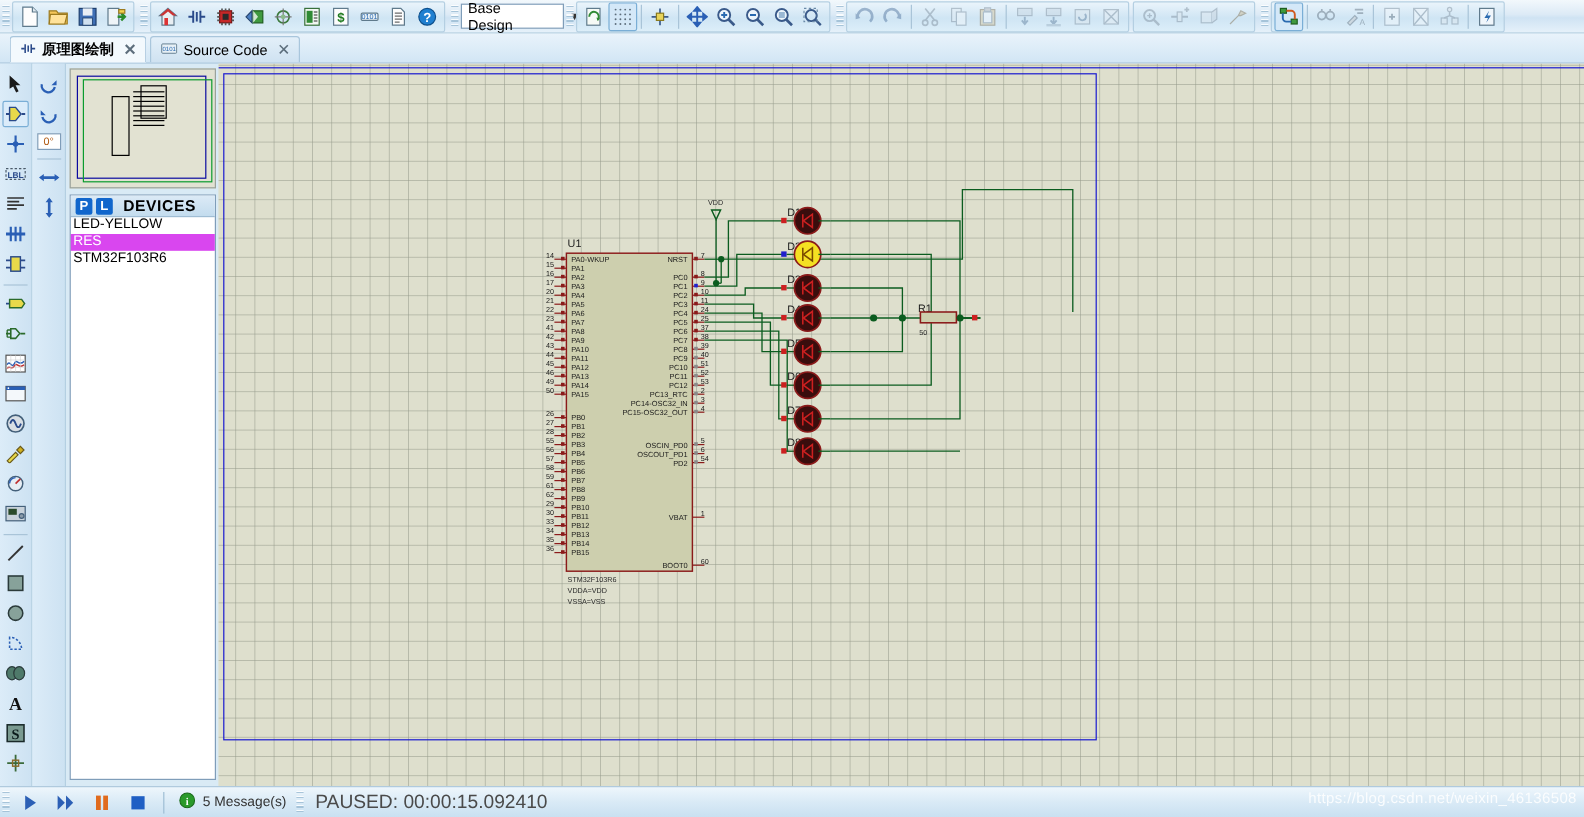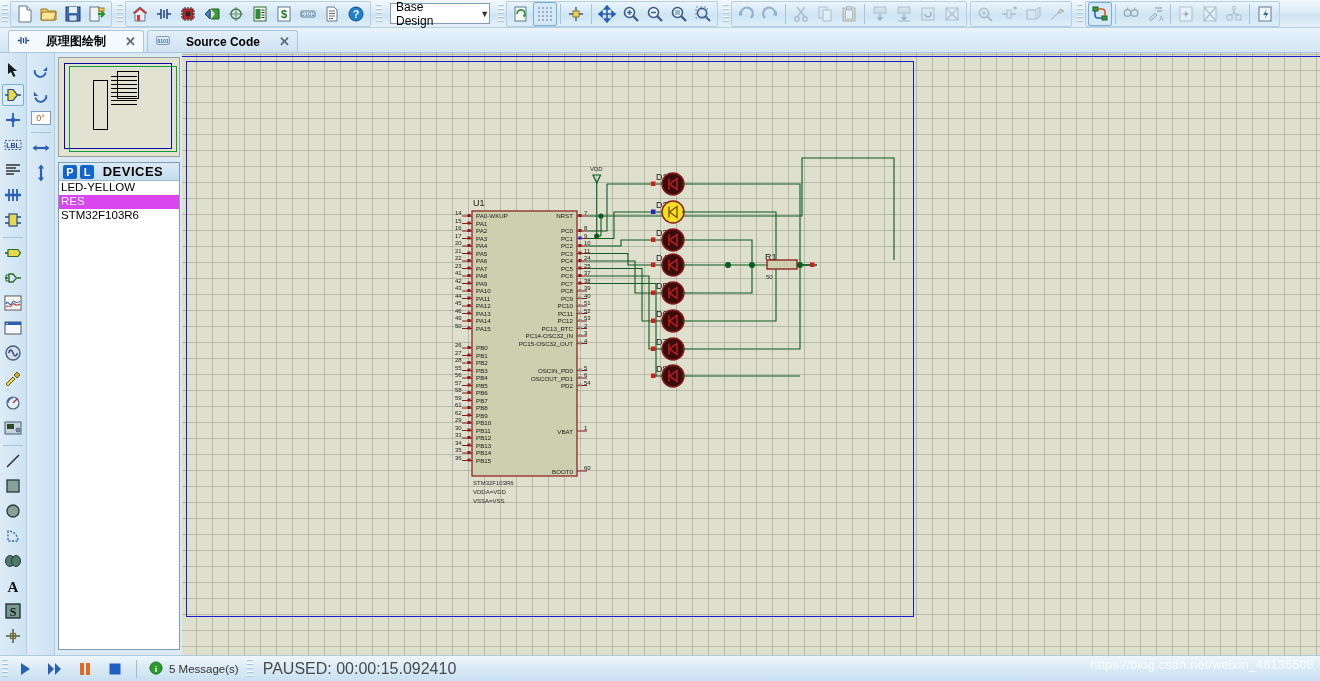--- a/index.html
+++ b/index.html
@@ -24,39 +24,39 @@
     border: 1px solid #b4cfe2; border-radius: 2px; margin-right: 3px; padding: 0 2px; }
   .grip { width: 6px; height: 20px; margin: 0 2px;
     background-image: repeating-linear-gradient(to bottom,#ffffff 0,#ffffff 1px,#9dbdd4 1px,#9dbdd4 2px,transparent 2px,transparent 4px);
     opacity:.85; }
   .tbtn { width: 24px; height: 24px; display: flex; align-items: center; justify-content: center;
     border: 1px solid transparent; border-radius: 2px; cursor: pointer; }
   .tbtn.active { border-color:#7aaed6; background:#d4e8f8; }
   .tsep { width: 1px; height: 20px; background: #a9c4d8; margin: 0 3px; }
   .dim { opacity: .45; }
   .combo {
-    width: 100px; height: 21px; background: #fff; border: 1px solid #7f9db9;
+    width: 86px; height: 21px; background: #fff; border: 1px solid #7f9db9;
     display: flex; align-items: center; justify-content: space-between;
-    padding: 0 2px 0 5px; font-size: 12px; color: #000; margin: 0 6px; cursor: pointer; gap: 47px;
+    padding: 0 2px 0 5px; font-size: 12px; color: #000; margin: 0 0; cursor: pointer; gap: 47px;
   }
   .combo .arrow { font-size: 9px; color: #333; padding-right:3px; }
 
   
   .tabbar {
     position: absolute; top: 28px; left: 0; width: 1320px; height: 25px;
     background: linear-gradient(to bottom,#e9f3fb,#d2e6f5);
     display: flex; align-items: flex-end; padding-left: 8px;
     border-bottom: 1px solid #a9c6dc;
   }
-  .tab { height: 22px; display: flex; align-items: center; gap: 16px;
+  .tab { height: 22px; display: flex; align-items: center; gap: 5px;
     padding: 0 7px 0 8px; font-size: 12px; cursor: pointer;
     border: 1px solid #a9c6dc; border-bottom: none;
     border-radius: 3px 3px 0 0; margin-right: 3px; color: #000; }
   .tab.sel { background: #f3f9fd; font-weight: bold; }
-  .tab.unsel { background: linear-gradient(to bottom,#e3eff9,#cfe2f1); font-weight: bold; }
+  .tab.unsel { background: linear-gradient(to bottom,#e3eff9,#cfe2f1); }
   .tab .x { font-size: 13px; color:#5d6e7c; padding-left:3px; }
 
   
   .leftbar {
     position: absolute; top: 53px; left: 0; width: 27px; height: 602px;
     background: linear-gradient(to right,#dcecf8,#cde2f2);
     border-right: 1px solid #b4cfe2;
     display: flex; flex-direction: column; align-items: center; padding-top: 6px;
   }
   .leftbar2 {

